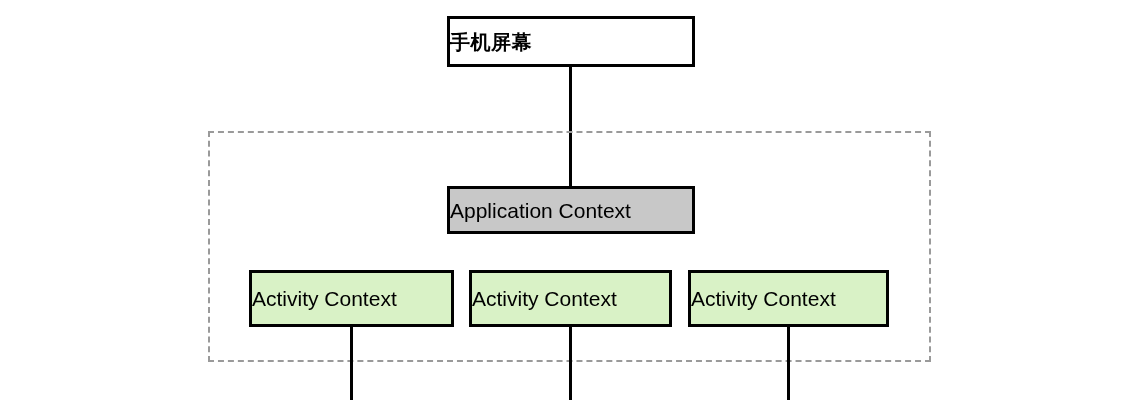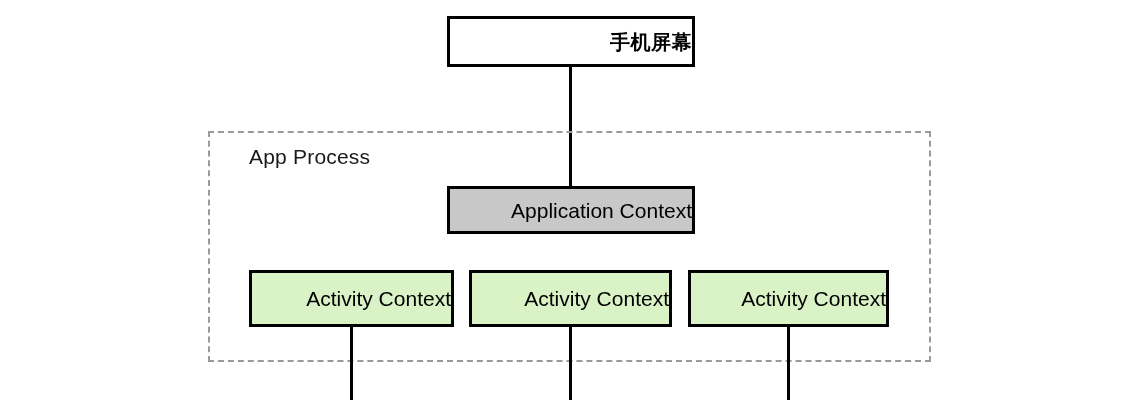--- a/index.html
+++ b/index.html
@@ -19,21 +19,21 @@
     overflow: hidden;
   }
 
   
   .node {
     position: absolute;
     box-sizing: border-box;
     border: 3px solid #000000;
     display: flex;
     align-items: center;
-    justify-content: flex-end;
+    justify-content: flex-start;
     color: #000000;
     line-height: 1;
     white-space: nowrap;
   }
 
   
   .screen-box {
     left: 447px;
     top: 16px;
     width: 248px;
@@ -74,21 +74,20 @@
     background: #c8c8c8;
     font-size: 21px;
   }
 
   
   .activity-box {
     top: 270px;
     height: 57px;
     background: #d9f2c6;
     font-size: 21px;
-    padding-left: 15px;
   }
   .activity-box.a0 { left: 249px; width: 205px; }
   .activity-box.a1 { left: 469px; width: 203px; }
   .activity-box.a2 { left: 688px; width: 201px; }
 
   
   .connector {
     position: absolute;
     background: #000000;
     width: 3px;
@@ -103,21 +102,20 @@
 
 <div id="canvas">
 
   <div class="node screen-box">
     <span>手机屏幕</span>
   </div>
 
   <div class="connector screen-to-app"></div>
 
   <div class="process-container"></div>
-  <div class="process-label">App Process</div>
 
   <div class="node app-context-box">
     <span>Application Context</span>
   </div>
 
   <div class="node activity-box a0">
     <span>Activity Context</span>
   </div>
   <div class="node activity-box a1">
     <span>Activity Context</span>

